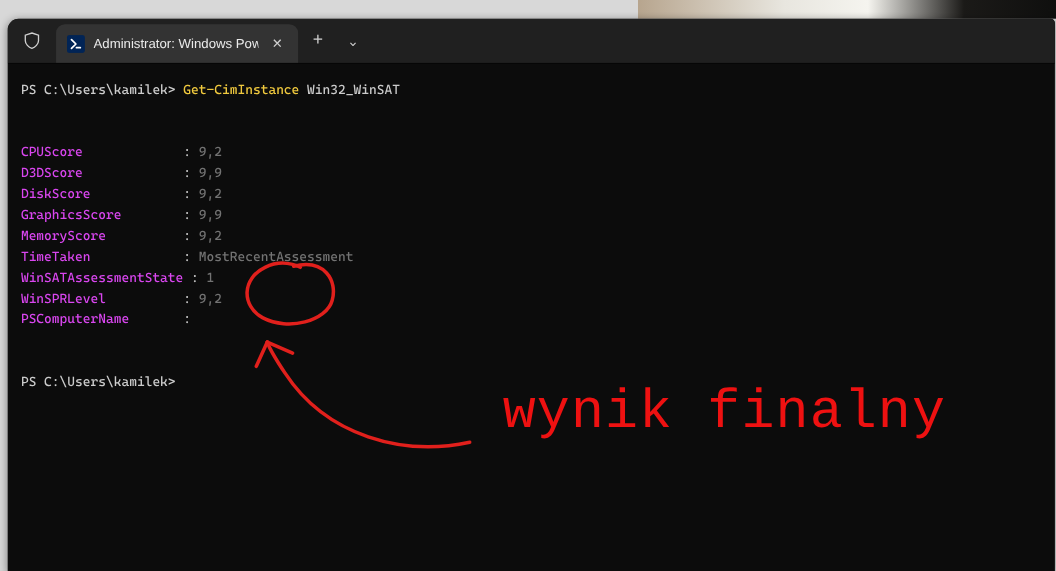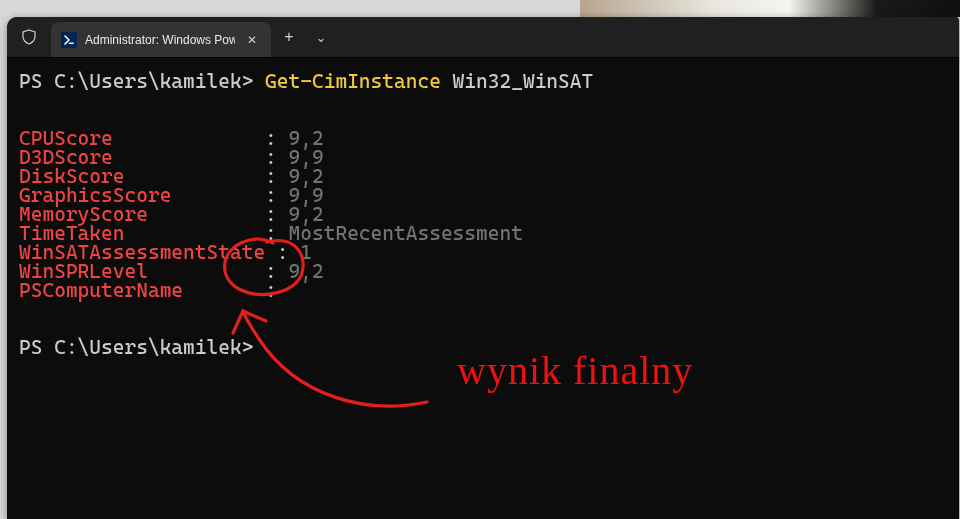--- a/index.html
+++ b/index.html
@@ -6,30 +6,30 @@
   .window{position:absolute;left:7px;top:17px;width:952px;height:502px;background:#0c0c0c;border-top-left-radius:10px;border-top-right-radius:4px;box-shadow:0 2px 8px rgba(0,0,0,.4);overflow:hidden}
   .titlebar{height:40px;background:#202020;display:flex;align-items:stretch;color:#cfcfcf;font-size:12.5px;border-bottom:1px solid #000;border-top-left-radius:10px}
   .shield-slot{width:44px;display:flex;align-items:center;justify-content:center}
   .tab{display:flex;align-items:center;background:#333333;border-top-left-radius:8px;border-top-right-radius:8px;margin-top:5px;height:35px;padding:0 10px 0 10px;gap:8px;min-width:200px;max-width:200px;position:relative}
   .tab .ps-icon{width:16px;height:16px;background:#012456;display:flex;align-items:center;justify-content:center;color:#fff;font-size:10px;font-weight:bold;border-radius:2px}
   .tab .ps-icon svg{display:block}
   .tab-title{white-space:nowrap;overflow:hidden;color:#eaeaea;font-size:12px;flex:1}
   .tab-close{width:18px;height:18px;display:flex;align-items:center;justify-content:center;border-radius:3px;color:#cfcfcf;font-size:12px}
   .newtab{width:36px;display:flex;align-items:center;justify-content:center;color:#cfcfcf;font-size:16px}
   .tabdrop{width:28px;display:flex;align-items:center;justify-content:center;color:#cfcfcf}
-  .term{padding:14px 12px;font-family:Consolas,"Cascadia Mono",monospace;font-size:20px;line-height:19px;color:#cccccc;white-space:pre}
+  .term{padding:14px 12px;font-family:Consolas,"Cascadia Mono",monospace;font-size:12px;line-height:19px;color:#cccccc;white-space:pre}
   .prompt{color:#cccccc}
   .cmdlet{color:#f0c93e}
   .arg{color:#cccccc}
-  .kv-name{color:#ef4444}
+  .kv-name{color:#d946ef}
   .kv-sep{color:#cccccc}
   .kv-val{color:#737373}
   .photo-slice{position:absolute;top:0;right:0;width:380px;height:17px;background:linear-gradient(90deg,#b7a58e 0%,#e8e6df 35%,#f5f4ef 55%,#1b1a18 78%,#0f0f0e 100%)}
   .annot{position:absolute;left:0;top:0;width:100%;height:100%;pointer-events:none}
-  .hand{position:absolute;color:#e11;font-family:Liberation Serif, serif;font-size:40px;font-weight:500;letter-spacing:1px}
+  .hand{position:absolute;color:#e11;font-family:Liberation Mono, monospace;font-size:50px;font-weight:500;letter-spacing:1px}
   .row{display:block}
 </style>
 </head>
 <body>
 
 <div class="photo-slice"></div>
 
 <div class="window">
   <div class="titlebar">
     <div class="shield-slot">

